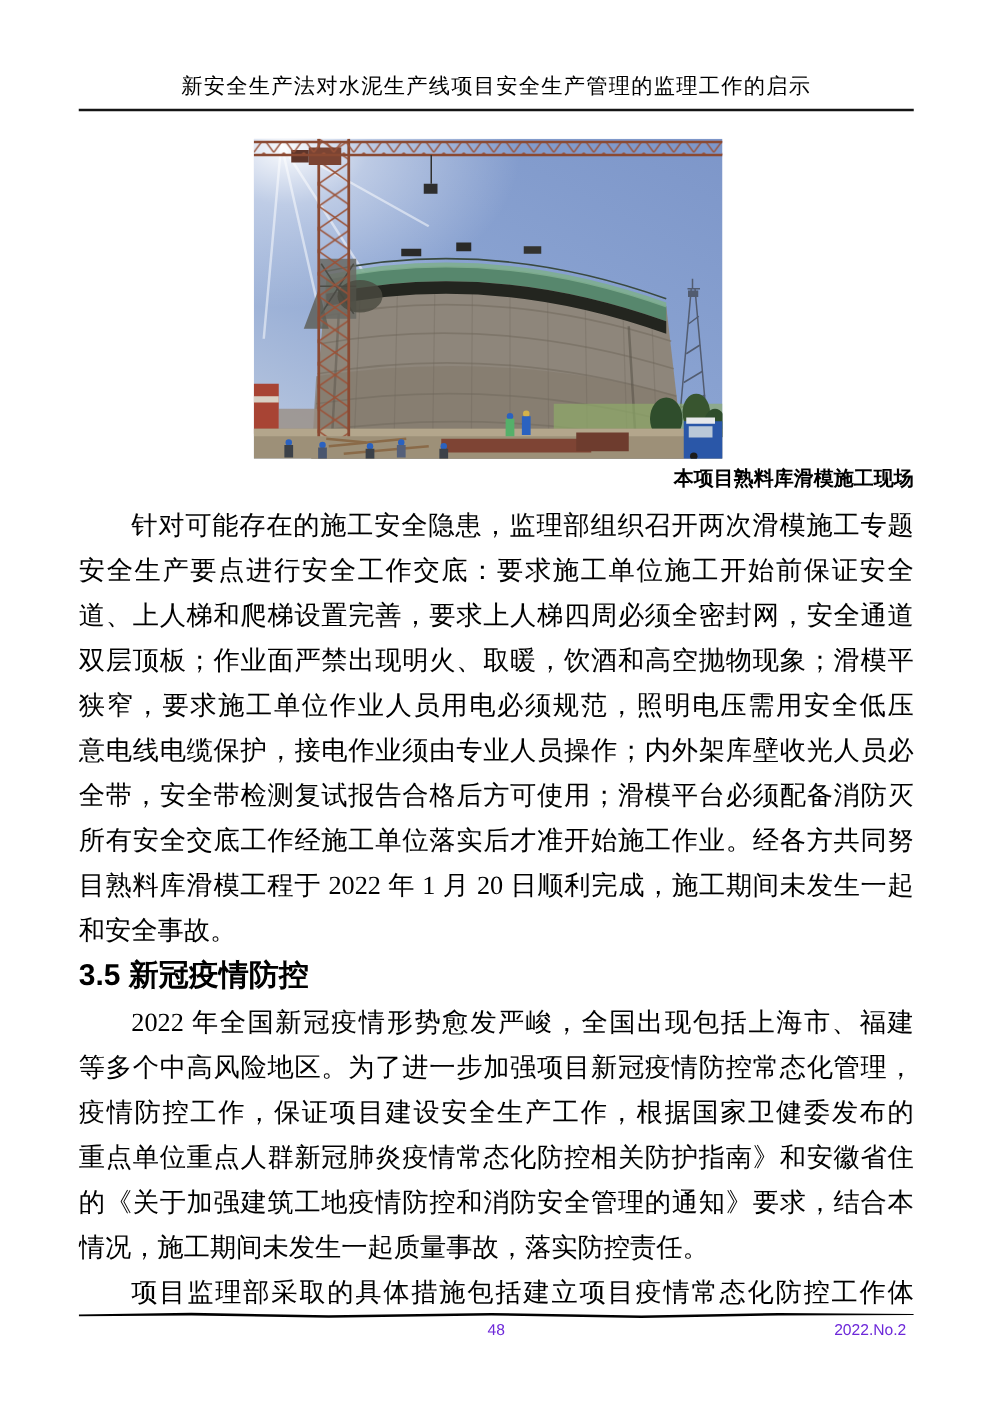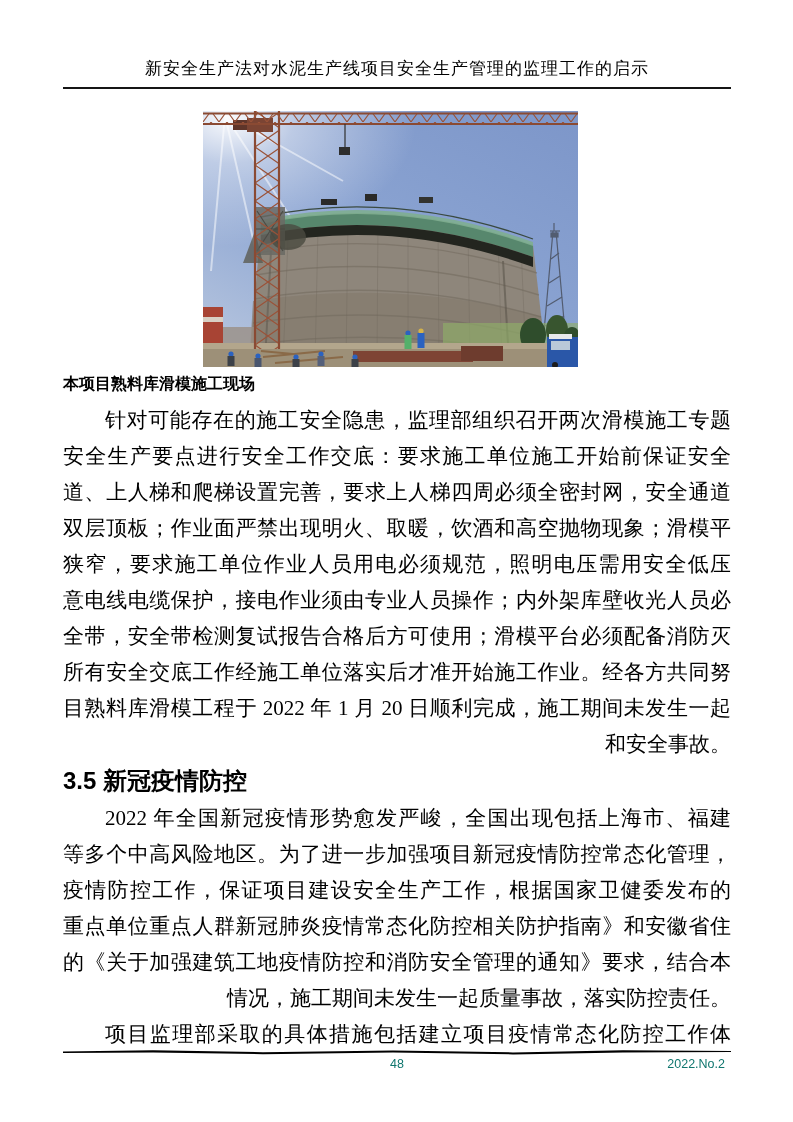--- a/index.html
+++ b/index.html
@@ -3,30 +3,30 @@
 <meta charset="utf-8">
 <style>
   html,body{margin:0;padding:0;background:#ffffff;}
   .page{position:relative;width:793px;height:1122px;background:#fff;overflow:hidden;
         font-family:"Liberation Serif","DejaVu Serif",serif;color:#000;}
   .content{padding:0 62px 16px 63px;}
   .doc-title{margin-top:57px;text-align:center;font-size:17px;line-height:24px;letter-spacing:1px;}
   .head-rule{border-top:2px solid #151515;margin-top:6px;height:0;}
   .figure-wrap{margin-top:22px;margin-left:140px;width:375px;}
   .figure-wrap svg{display:block;}
-  .caption{margin-top:6px;text-align:left;font-family:"Liberation Sans","DejaVu Sans",sans-serif;
+  .caption{margin-top:6px;text-align:right;font-family:"Liberation Sans","DejaVu Sans",sans-serif;
            font-weight:bold;font-size:16px;line-height:22px;}
   .body-text{margin-top:7px;font-size:21px;line-height:36px;}
-  .tline{height:36px;overflow:hidden;text-align:right;}
+  .tline{height:36px;overflow:hidden;text-align:left;}
   .tline.full{text-align:justify;text-align-last:justify;}
   .tline.ind{text-indent:2em;}
   .sec-heading{font-family:"Liberation Sans","DejaVu Sans",sans-serif;font-weight:bold;
                font-size:24px;line-height:30px;margin:4px 0 4px 0;}
   .footer{position:absolute;left:63px;right:62px;top:1049px;
-          font-family:"Liberation Sans","DejaVu Sans",sans-serif;font-size:12.5px;color:#0f766e;}
+          font-family:"Liberation Sans","DejaVu Sans",sans-serif;font-size:12.5px;color:#6d28d9;}
   .footer-line svg{display:block;}
   .footer-row{position:relative;height:18px;margin-top:2px;}
   .page-num{position:absolute;left:0;right:0;text-align:center;}
   .issue{position:absolute;right:6px;top:0;}
 </style>
 </head>
 <body>
 
 <div class="page">
   <div class="content">

